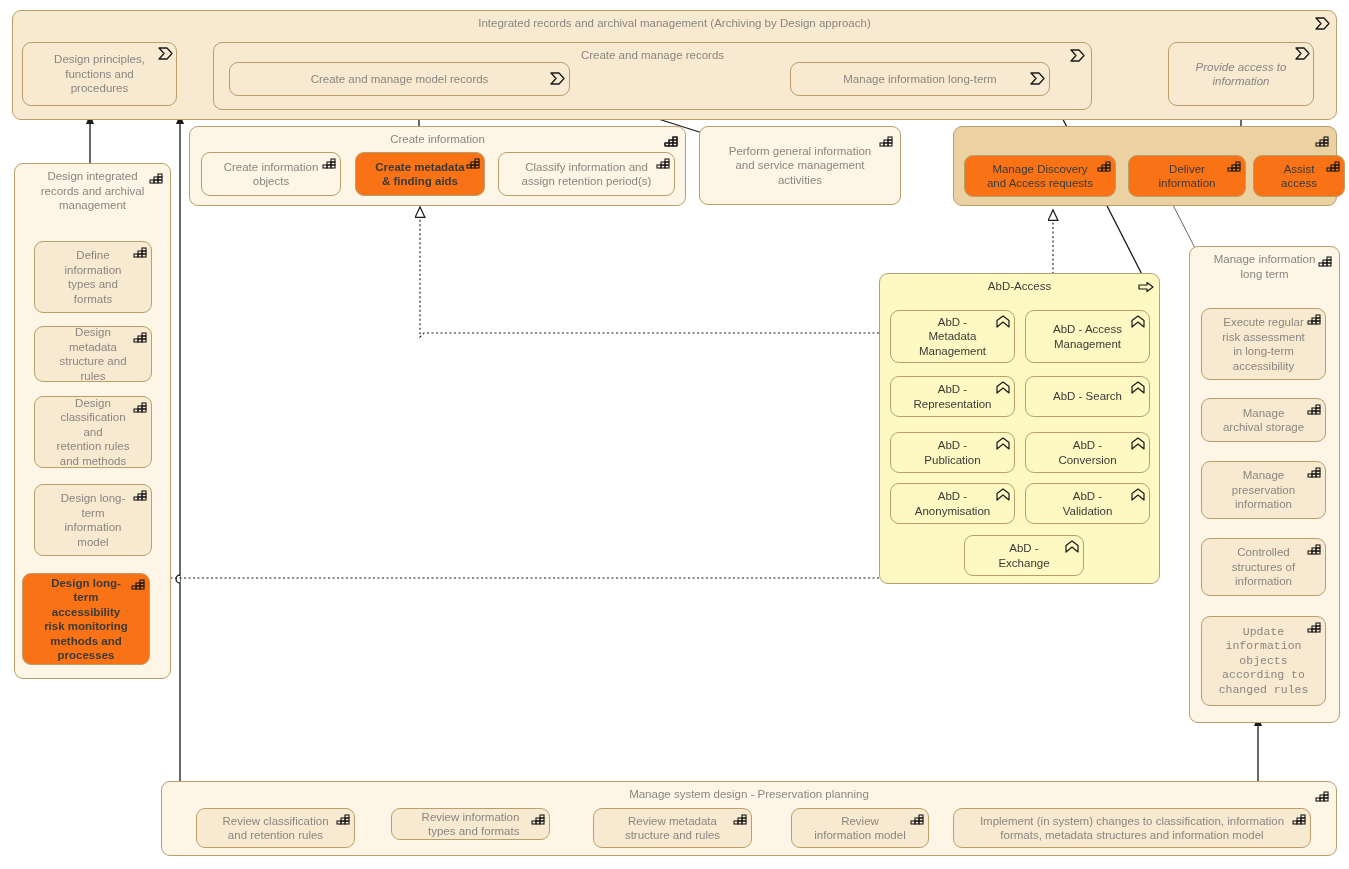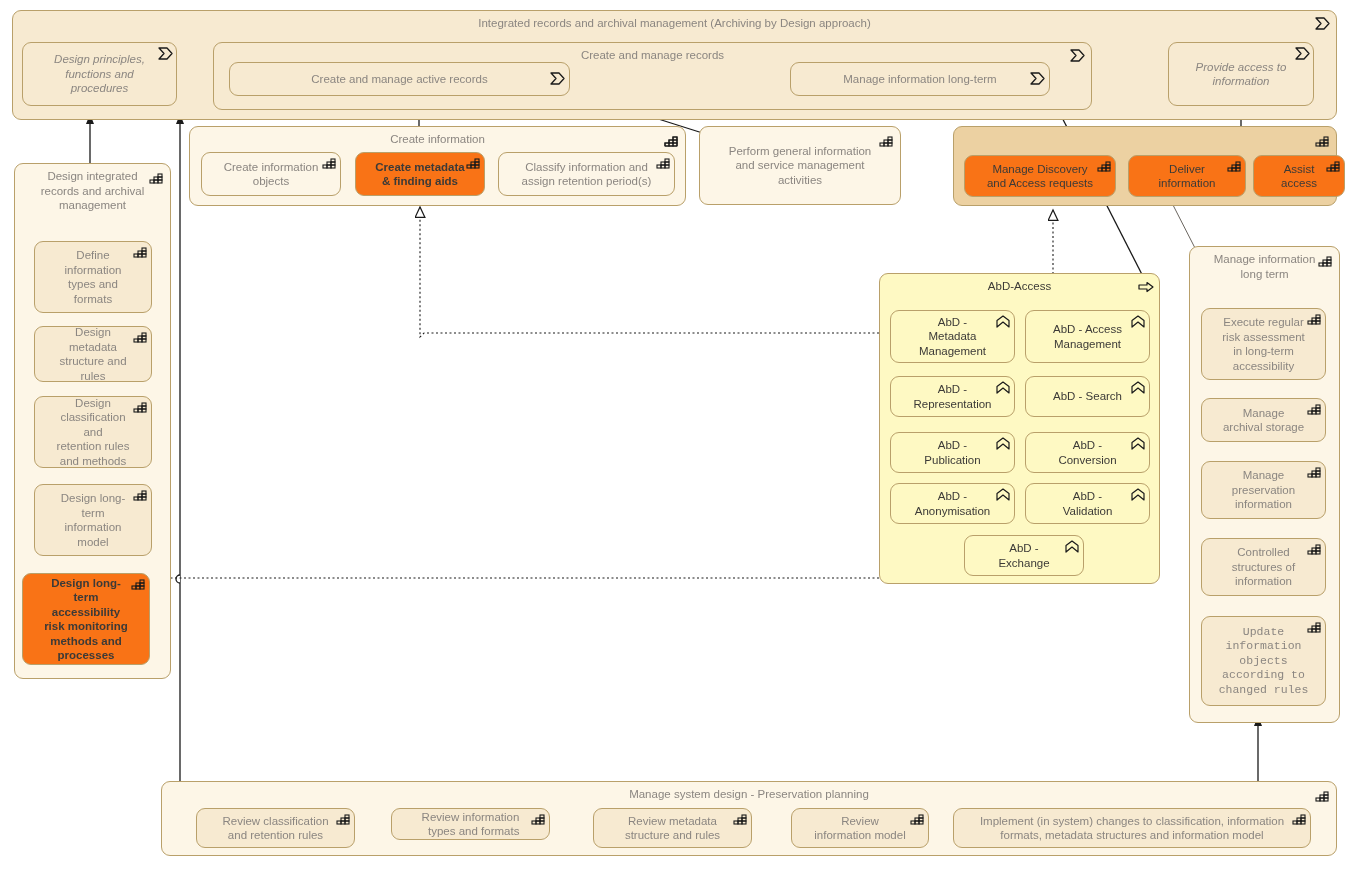--- a/index.html
+++ b/index.html
@@ -137,42 +137,42 @@
 
   <div class="node group fill-mid" style="left:12px; top:10px; width:1325px; height:110px;">
     <span class="lbl">Integrated records and archival management (Archiving by Design approach)</span>
     <span class="ic" style="top:6px;right:8px;">
       <svg width="16" height="13" viewBox="0 0 16 13">
           <path d="M1,1 L9,1 L14,6.5 L9,12 L1,12 L6,6.5 Z" fill="none" stroke="#1a1a1a" stroke-width="1.3" stroke-linejoin="round"></path>
         </svg>
     </span>
   </div>
 
-  <div class="node leaf fill-mid" style="left:22px; top:42px; width:155px; height:64px;font-style:italic;">
+  <div class="node leaf fill-mid" style="left:22px; top:42px; width:155px; height:64px;">
     <span class="lbl">Design principles,
 functions and
 procedures</span>
     <span class="ic">
       <svg width="16" height="13" viewBox="0 0 16 13">
           <path d="M1,1 L9,1 L14,6.5 L9,12 L1,12 L6,6.5 Z" fill="none" stroke="#1a1a1a" stroke-width="1.3" stroke-linejoin="round"></path>
         </svg>
     </span>
   </div>
 
   <div class="node group fill-mid" style="left:213px; top:42px; width:879px; height:68px;">
     <span class="lbl">Create and manage records</span>
     <span class="ic" style="top:6px;right:8px;">
       <svg width="16" height="13" viewBox="0 0 16 13">
           <path d="M1,1 L9,1 L14,6.5 L9,12 L1,12 L6,6.5 Z" fill="none" stroke="#1a1a1a" stroke-width="1.3" stroke-linejoin="round"></path>
         </svg>
     </span>
   </div>
 
   <div class="node leaf fill-mid" style="left:229px; top:62px; width:341px; height:34px;">
-    <span class="lbl">Create and manage active records</span>
+    <span class="lbl">Create and manage model records</span>
     <span class="ic" style="top:9px;right:6px;">
       <svg width="16" height="13" viewBox="0 0 16 13">
           <path d="M1,1 L9,1 L14,6.5 L9,12 L1,12 L6,6.5 Z" fill="none" stroke="#1a1a1a" stroke-width="1.3" stroke-linejoin="round"></path>
         </svg>
     </span>
   </div>
 
   <div class="node leaf fill-mid" style="left:790px; top:62px; width:260px; height:34px;">
     <span class="lbl">Manage information long-term</span>
     <span class="ic" style="top:9px;right:6px;">

